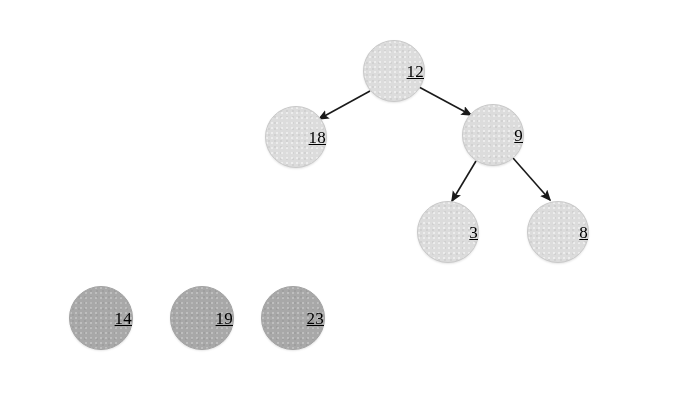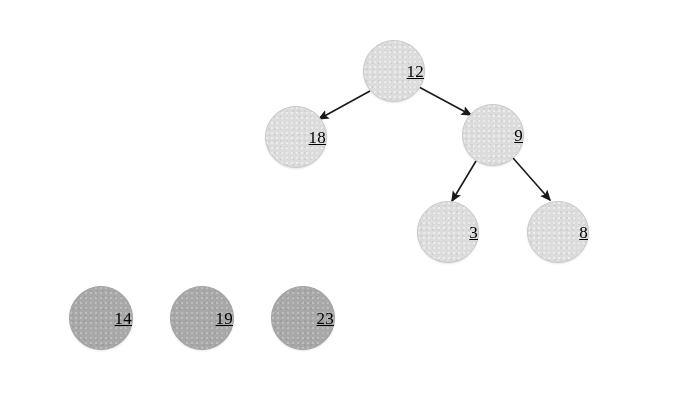--- a/index.html
+++ b/index.html
@@ -100,18 +100,18 @@
       </div>
       <div class="node tree" style="left: 527px; top: 201px; width: 62px; height: 62px;">
         <span class="node-label">8</span>
       </div>
       <div class="node pool" style="left: 69px; top: 286px; width: 64px; height: 64px;">
         <span class="node-label">14</span>
       </div>
       <div class="node pool" style="left: 170px; top: 286px; width: 64px; height: 64px;">
         <span class="node-label">19</span>
       </div>
-      <div class="node pool" style="left: 271px; top: 286px; width: 64px; height: 64px;">
+      <div class="node pool" style="left: 261px; top: 286px; width: 64px; height: 64px;">
         <span class="node-label">23</span>
       </div>
     </div>
 
 </div>
 
 </body></html>

